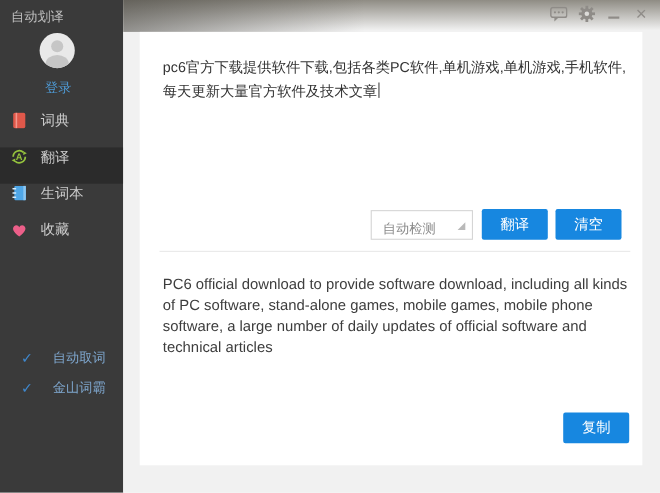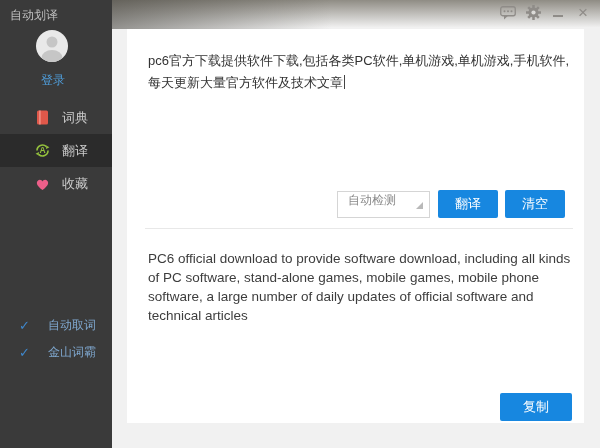--- a/index.html
+++ b/index.html
@@ -12,21 +12,21 @@
   .window { position:relative; width:600px; height:448px; background:#f1f1f1; }
 
   
   .sidebar { position:absolute; left:0; top:0; width:112px; height:448px; background:#3a3a3a; }
   .app-title { position:absolute; top:7px; left:10px; font-size:12px; color:#bfbfbf; }
   .avatar { position:absolute; top:30px; left:36px; width:32px; height:32px;
             border-radius:50%; background:#e9e9e9; overflow:hidden; cursor:pointer; }
   .login { position:absolute; top:72px; left:0; width:106px; text-align:center;
            color:#4f9cd8; font-size:12px; cursor:pointer; text-decoration:none; }
   .menu { position:absolute; top:101px; left:0; width:112px; }
-  .menu-item { height:33px; display:flex; align-items:center; padding-left:34px; cursor:pointer; }
+  .menu-item { height:33px; display:flex; align-items:flex-start; padding-left:9px; cursor:pointer; }
   .menu-item.selected { background:#2b2b2b; }
   .mi-icon { width:17px; height:17px; display:flex; align-items:center; justify-content:center; }
   .mi-label { font-size:13px; color:#cbcbcb; margin-left:11px; }
   .options { position:absolute; top:312px; left:0; width:112px; }
   .option { height:27px; display:flex; align-items:center; padding-left:19px; cursor:pointer; }
   .check { color:#3f87cc; font-size:13px; font-weight:bold; width:14px; }
   .opt-label { font-size:12px; color:#7ea6cd; margin-left:15px; }
 
   
   .main { position:absolute; left:112px; top:0; right:0; bottom:0; background:#f1f1f1; }
@@ -41,31 +41,31 @@
   .close-glyph { font-size:17px; line-height:15px; }
 
   
   .panel { position:absolute; left:15px; top:29px; width:457px; height:394px; background:#ffffff; }
   .source { position:absolute; top:21px; left:21px; right:11px;
             font-size:13px; line-height:22px; color:#333; cursor:text; }
   .caret { display:inline-block; width:1px; height:14px; background:#444;
            vertical-align:-2px; margin-left:1px; }
   .controls-row { position:absolute; top:161px; left:210px; height:28px; display:flex; align-items:center; }
   .lang-select { position:relative; width:93px; height:27px; border:1px solid #d5d5d5; background:#fff;
-                 font-size:12px; color:#8a8a8a; display:flex; align-items:flex-start;
+                 font-size:12px; color:#8a8a8a; display:flex; align-items:flex-end;
                  padding-left:10px; margin-right:8px; cursor:pointer; }
   .dd-corner { position:absolute; right:6px; bottom:8px; width:0; height:0;
                border-bottom:7px solid #b9b9b9; border-left:7px solid transparent; }
   .btn { width:60px; height:28px; background:#1787e0; color:#fff; font-size:13px;
          border:none; border-radius:2px; cursor:pointer; font-family:inherit; padding:0; }
   .btn.second { margin-left:7px; }
   .divider { position:absolute; top:199px; left:18px; right:11px; height:1px; background:#e8e8e8; }
   .result { position:absolute; top:220px; left:21px; width:433px;
             font-size:13.5px; line-height:19px; color:#3d3d3d; }
-  .copy-btn { position:absolute; right:12px; bottom:2px; width:72px; height:28px; }
+  .copy-btn { position:absolute; right:12px; bottom:20px; width:60px; height:28px; }
 </style>
 </head>
 <body>
 
 <div class="window">
 
   <aside class="sidebar">
     <div class="app-title">自动划译</div>
 
     <div class="avatar">
@@ -93,20 +93,32 @@
             <path d="M2.8 8 a5.2 5.2 0 0 1 8.8 -3.7" fill="none" stroke="#94c13d" stroke-width="1.5"></path>
             <path d="M13.2 8 a5.2 5.2 0 0 1 -8.8 3.7" fill="none" stroke="#94c13d" stroke-width="1.5"></path>
             <path d="M11.4 6.6 L11.5 3.2 L14.5 4.9 Z" fill="#94c13d"></path>
             <path d="M4.6 9.4 L4.5 12.8 L1.5 11.1 Z" fill="#94c13d"></path>
             <text x="8" y="10.8" font-size="8" font-weight="bold" fill="#94c13d" text-anchor="middle" font-family="sans-serif">A</text>
           </svg>
         </span>
         <span class="mi-label">翻译</span>
       </div>
 
+      <div class="menu-item">
+        <span class="mi-icon">
+          <svg width="15" height="15" viewBox="0 0 15 15">
+            <rect x="3" y="1" width="10.5" height="13" rx="1" fill="#4fa7e8"></rect>
+            <rect x="11.2" y="1" width="2.3" height="13" fill="#8cc6f0"></rect>
+            <rect x="1.2" y="3" width="3.6" height="1.3" rx="0.6" fill="#d9edfb"></rect>
+            <rect x="1.2" y="6.8" width="3.6" height="1.3" rx="0.6" fill="#d9edfb"></rect>
+            <rect x="1.2" y="10.6" width="3.6" height="1.3" rx="0.6" fill="#d9edfb"></rect>
+          </svg>
+        </span>
+        <span class="mi-label">生词本</span>
+      </div>
 
 
       <div class="menu-item">
         <span class="mi-icon">
           <svg width="15" height="14" viewBox="0 0 15 14">
             <path d="M7.5 13 C2.2 9.2 0.8 6 2.6 3.9 C4.3 2 6.8 2.7 7.5 4.6 C8.2 2.7 10.7 2 12.4 3.9 C14.2 6 12.8 9.2 7.5 13 Z" fill="#ec5f89"></path>
           </svg>
         </span>
         <span class="mi-label">收藏</span>
       </div>

